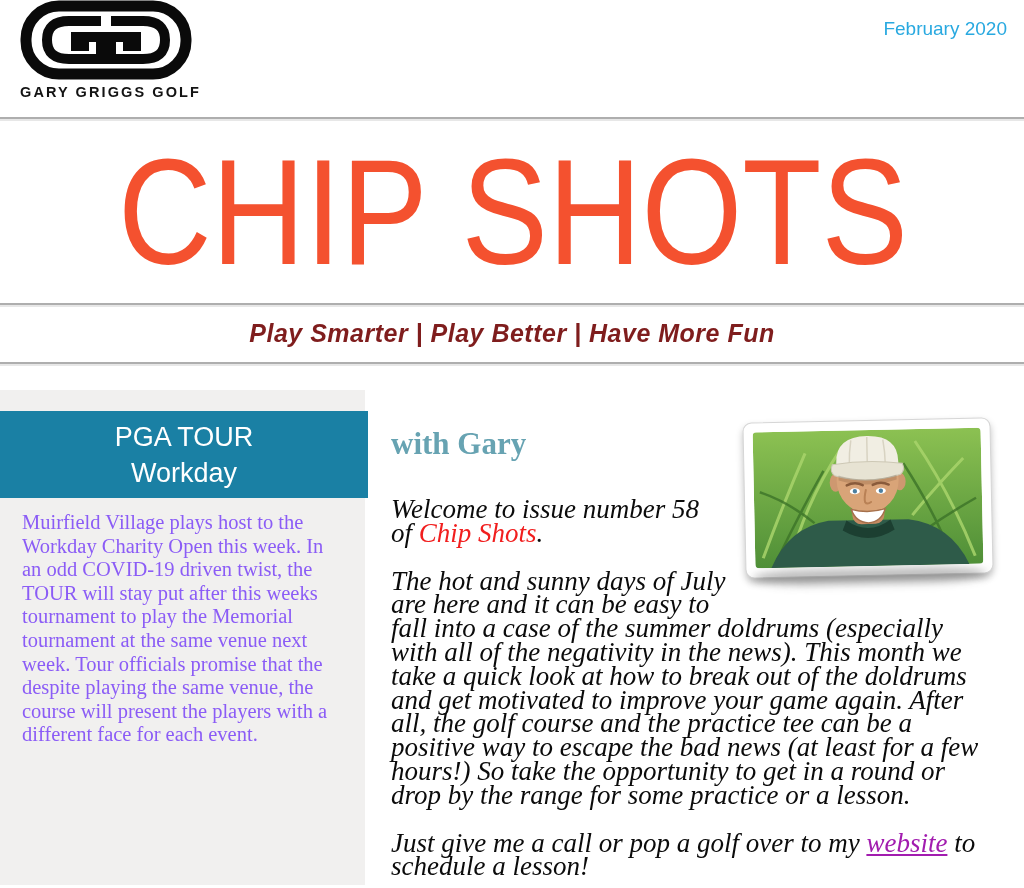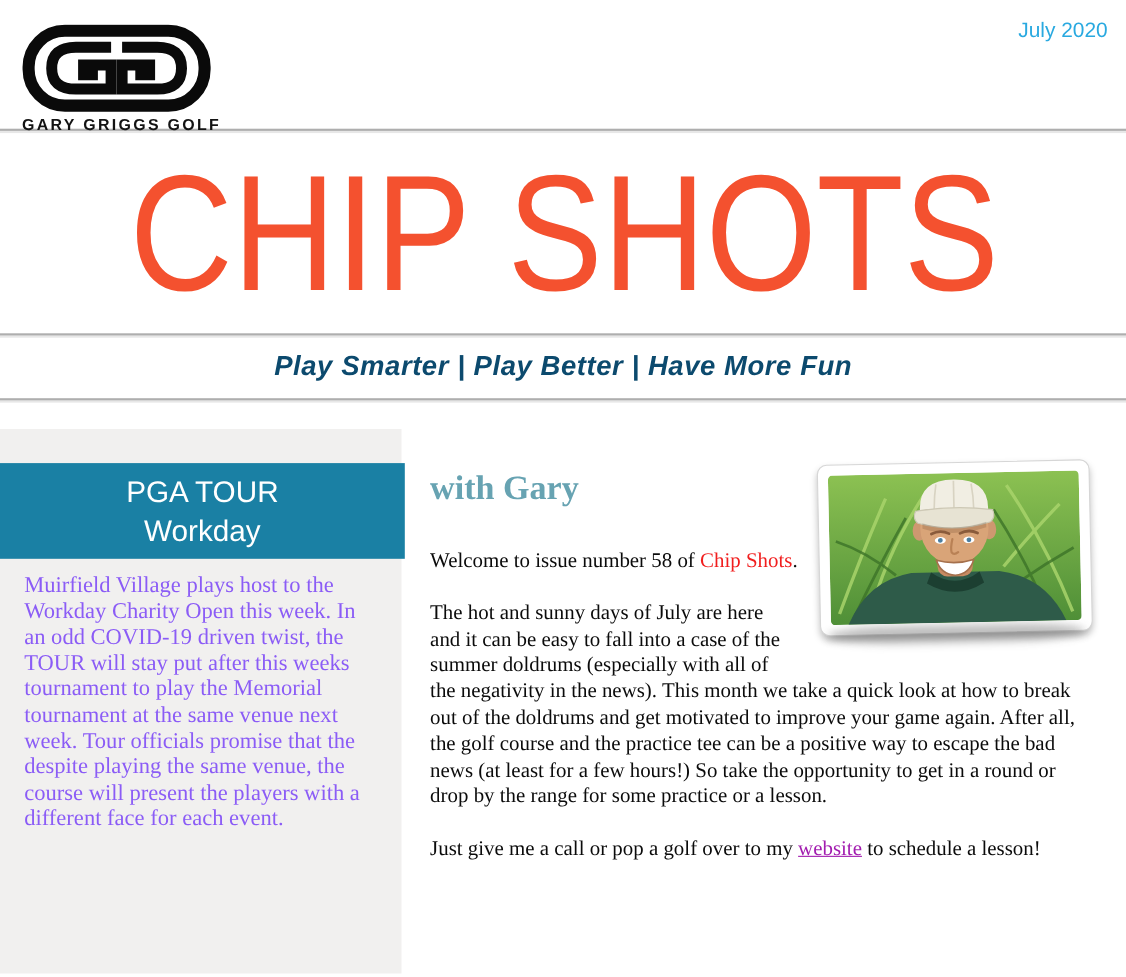--- a/index.html
+++ b/index.html
@@ -3,64 +3,64 @@
 <meta charset="utf-8">
 <style>
   html,body{margin:0;padding:0;}
   body{
     width:1024px;height:888px;overflow:hidden;background:#ffffff;
     font-family:"Liberation Serif", serif;color:#0b0b0b;
     -webkit-font-smoothing:antialiased;
   }
   
   .header{position:relative;height:117px;}
-  .logo-block{position:absolute;left:20px;top:22px;width:172px;}
+  .logo-block{position:absolute;left:20px;top:0;width:172px;}
   .logo-block svg{display:block;}
   .logo-wordmark{
     display:block;margin-top:4px;
     font-family:"Liberation Sans", sans-serif;font-weight:700;
     font-size:14.5px;letter-spacing:2.1px;color:#131313;white-space:nowrap;
   }
   .issue-date{
     position:absolute;right:17px;top:18px;
     font-family:"Liberation Sans", sans-serif;font-size:19px;color:#29A9E0;
   }
   .rule{border:0;height:2px;background:#aeaeae;box-shadow:0 2px 0 #e7e7e7;margin:0;}
   
   .masthead{height:184px;display:flex;align-items:center;justify-content:center;}
   .masthead svg{display:block;}
   .tagline-band{height:57px;display:flex;align-items:center;justify-content:center;}
   .tagline{
     font-family:"Liberation Sans", sans-serif;font-style:italic;font-weight:700;
-    font-size:25px;color:#0c4a6e;letter-spacing:.5px;
+    font-size:25px;color:#7f1d1d;letter-spacing:.5px;
   }
   .spacer{height:26px;}
   
   .content{display:flex;align-items:stretch;height:495px;}
   .sidebar{width:365px;flex:0 0 365px;background:#F1F0EF;position:relative;}
   .pga-banner{
-    margin-top:31px;width:368px;height:87px;background:#1A80A4;
+    margin-top:21px;width:368px;height:87px;background:#1A80A4;
     display:flex;flex-direction:column;align-items:center;justify-content:center;
     font-family:"Liberation Sans", sans-serif;color:#ffffff;
     font-size:27px;line-height:36px;text-align:center;
   }
   .sidebar p{
     margin:13px 24px 0 22px;font-size:20.5px;line-height:23.6px;color:#8b5cf6;
   }
   .sidebar p + p{margin-top:24px;}
   .main{flex:1;padding:34px 30px 0 26px;}
   .section-heading{
     font-family:"Liberation Serif", serif;font-weight:700;
     font-size:38px;line-height:43px;color:#67A3B2;margin:0;
   }
   .section-subheading{
     font-family:"Liberation Serif", serif;font-weight:700;
     font-size:31px;line-height:36px;color:#67A3B2;margin:2px 0 0 0;
   }
-  .main p{font-size:19px;line-height:23.8px;margin:24px 0 0 0;}
+  .main p{font-size:27px;line-height:23.8px;margin:24px 0 0 0;font-style:italic;}
   .main p.welcome{margin-top:36px;}
   .chip-red{color:#F11E1E;}
   .website-link{color:#a21caf;text-decoration:underline;cursor:pointer;}
   
   .photo-frame{
     float:right;width:228px;padding:9px;background:#ffffff;border:1px solid #d6d6d6;
     border-radius:9px;transform:rotate(-1.2deg);
     margin:-4px 2px 18px 18px;position:relative;
     box-shadow:0 4px 7px rgba(0,0,0,.25);
   }
@@ -78,21 +78,21 @@
 
   <div class="header">
     <div class="logo-block">
       <svg width="172" height="80" viewBox="0 0 172 80">
         <rect x="6" y="6" width="160" height="68" rx="33" fill="none" stroke="#0a0a0a" stroke-width="11"></rect>
         <path d="M 81 21 H 49 Q 27 21 27 40 Q 27 59 49 59 H 81 V 37 H 56 V 46 H 69" fill="none" stroke="#0a0a0a" stroke-width="10"></path>
         <path d="M 91 21 H 123 Q 145 21 145 40 Q 145 59 123 59 H 91 V 37 H 116 V 46 H 103" fill="none" stroke="#0a0a0a" stroke-width="10"></path>
       </svg>
       <span class="logo-wordmark">GARY GRIGGS GOLF</span>
     </div>
-    <span class="issue-date">July 2020</span>
+    <span class="issue-date">February 2020</span>
   </div>
 
   <hr class="rule">
 
   <div class="masthead">
     <svg width="1024" height="170" viewBox="0 0 1024 170">
       <text x="118" y="138" font-family="Liberation Sans, sans-serif" font-weight="100" font-size="150" fill="#F4512F" textLength="790" lengthAdjust="spacingAndGlyphs">CHIP SHOTS</text>
     </svg>
   </div>
 

